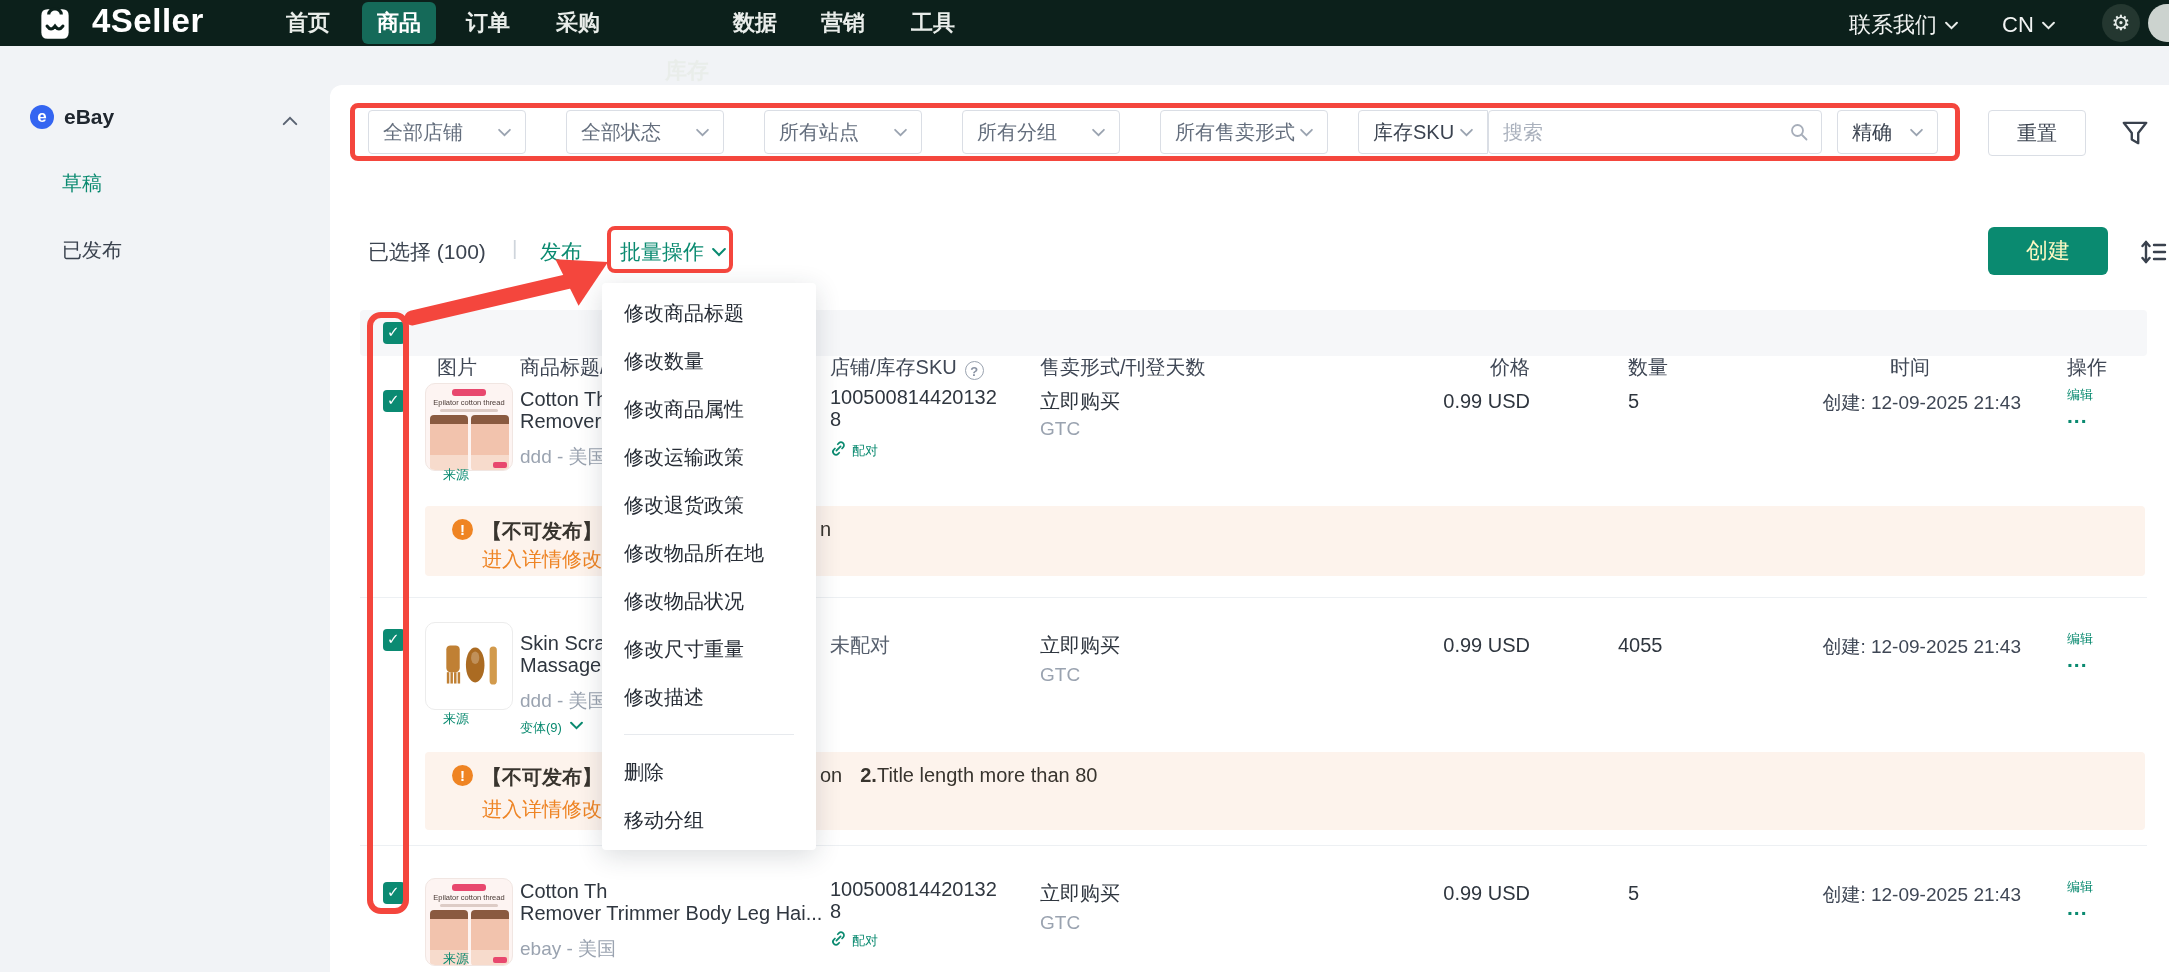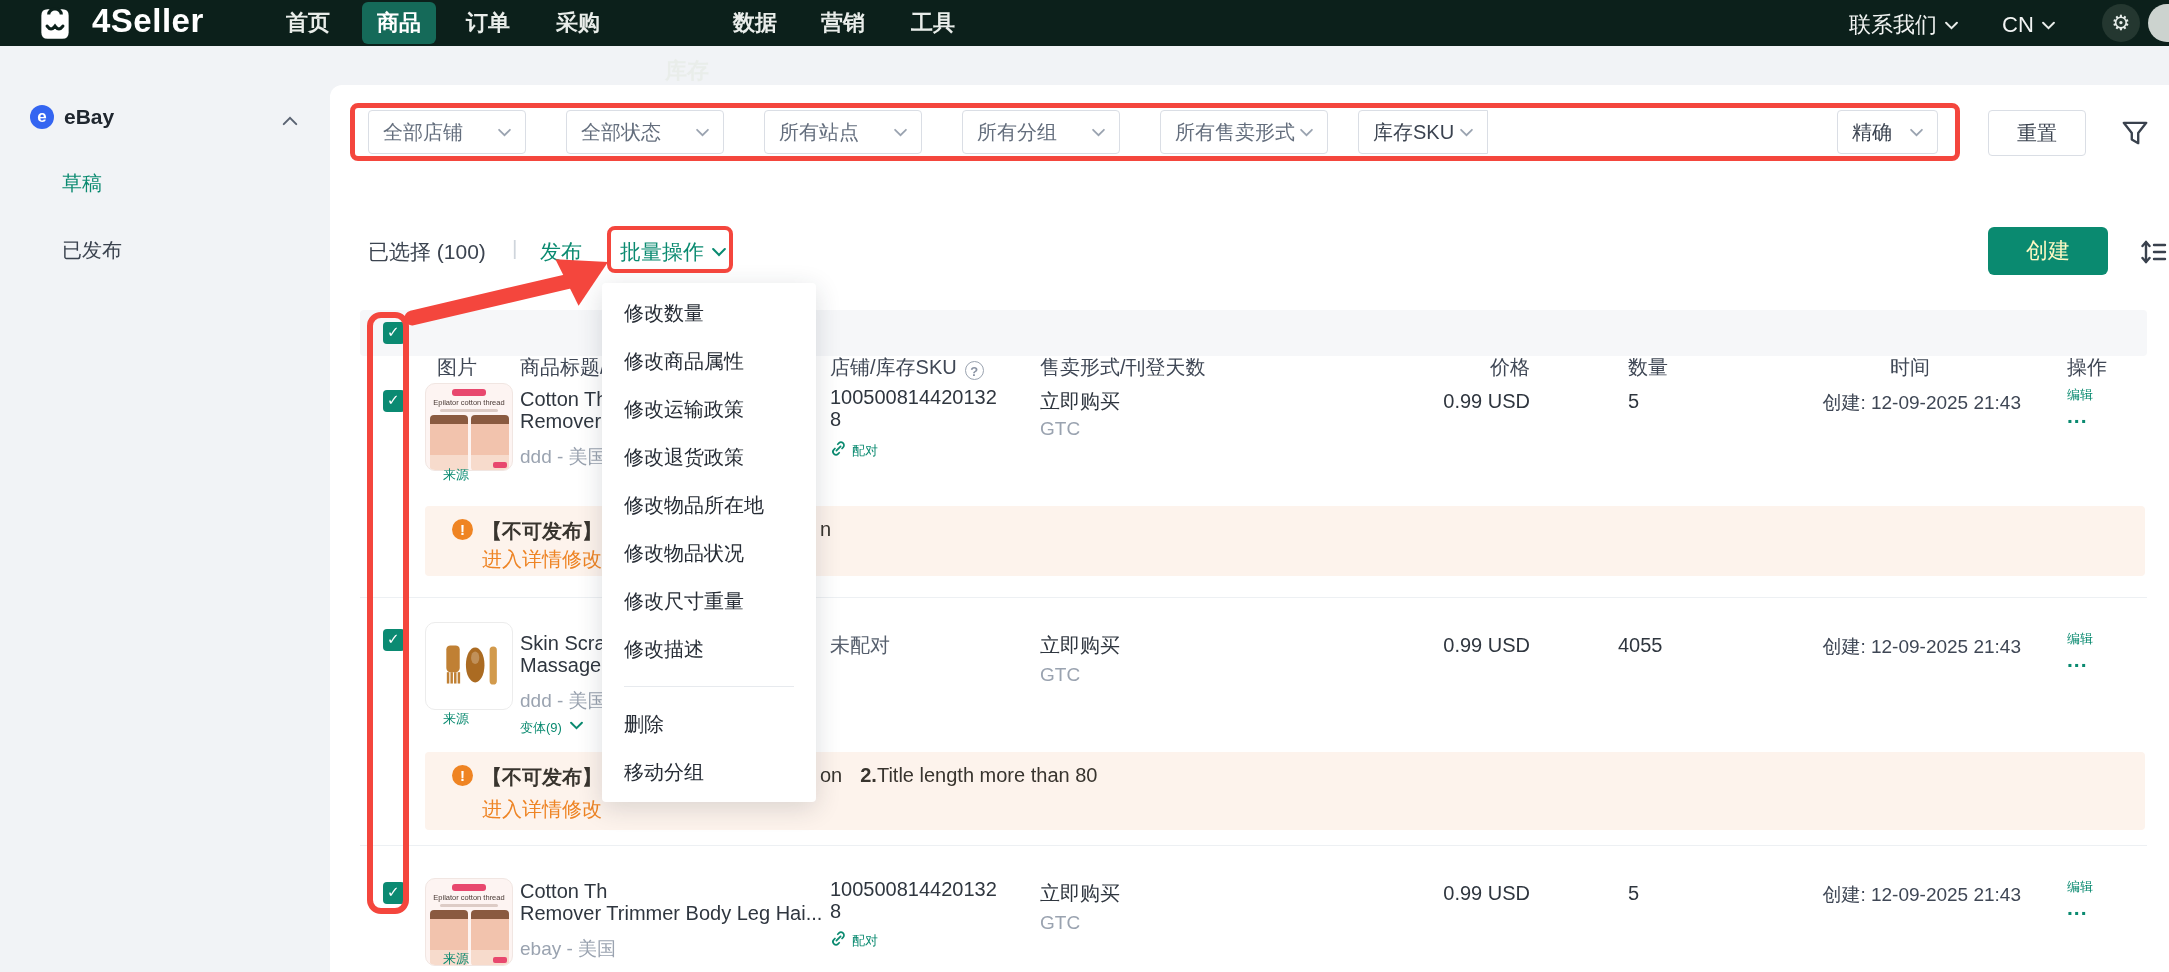--- a/index.html
+++ b/index.html
@@ -149,20 +149,29 @@
     <span class="sel-label">所有售卖形式</span>
     <span><svg width="13" height="9" viewBox="0 0 12 8">
           <path d="M1 1.5 L6 6.5 L11 1.5" fill="none" stroke="#9aa3b0" stroke-width="1.6" stroke-linecap="round"></path>
         </svg></span>
   </div>
   <div class="sel sel-dark" style="left:1358px;width:130px;border-radius:4px 0 0 4px;">
     <span class="sel-label">库存SKU</span>
     <span><svg width="13" height="9" viewBox="0 0 12 8">
           <path d="M1 1.5 L6 6.5 L11 1.5" fill="none" stroke="#9aa3b0" stroke-width="1.6" stroke-linecap="round"></path>
         </svg></span>
+  </div>
+  <div class="search-box">
+    <input type="text" placeholder="搜索" style="">
+    <span style="margin-right:12px;display:flex;">
+        <svg width="20" height="20" viewBox="0 0 20 20" fill="none" stroke="#a7aeba" stroke-width="1.8" stroke-linecap="round">
+          <circle cx="8.5" cy="8.5" r="5.5"></circle>
+          <path d="M13 13 L17.5 17.5"></path>
+        </svg>
+      </span>
   </div>
   <div class="sel sel-dark" style="left:1837px;width:101px;">
     <span class="sel-label">精确</span>
     <span><svg width="13" height="9" viewBox="0 0 12 8">
           <path d="M1 1.5 L6 6.5 L11 1.5" fill="none" stroke="#9aa3b0" stroke-width="1.6" stroke-linecap="round"></path>
         </svg></span>
   </div>
   <div class="btn-reset">重置</div>
   <div class="abs" style="left:2120px;top:118px;">
     <svg width="30" height="30" viewBox="0 0 28 28" fill="none" stroke="#39414d" stroke-width="2.2" stroke-linejoin="round">
@@ -303,20 +312,21 @@
         </svg></span><span>配对</span></div>
   <div class="tt" style="left:1040px;top:880px;">立即购买</div>
   <div class="tg" style="left:1040px;top:912px;">GTC</div>
   <div class="price" style="top:882px;">0.99 USD</div>
   <div class="tt" style="left:1628px;top:882px;">5</div>
   <div class="time" style="top:882px;">创建: 12-09-2025 21:43</div>
   <div class="tl" style="left:2067px;top:878px;">编辑</div>
   <div class="tl" style="left:2067px;top:896px;font-weight:bold;font-size:21px;letter-spacing:1px;">...</div>
 
   <div class="menu">
+    <div class="mi">修改商品标题</div>
     <div class="mi">修改数量</div>
     <div class="mi">修改商品属性</div>
     <div class="mi">修改运输政策</div>
     <div class="mi">修改退货政策</div>
     <div class="mi">修改物品所在地</div>
     <div class="mi">修改物品状况</div>
     <div class="mi">修改尺寸重量</div>
     <div class="mi">修改描述</div>
     <div class="mdiv"></div>
     <div class="mi">删除</div>

